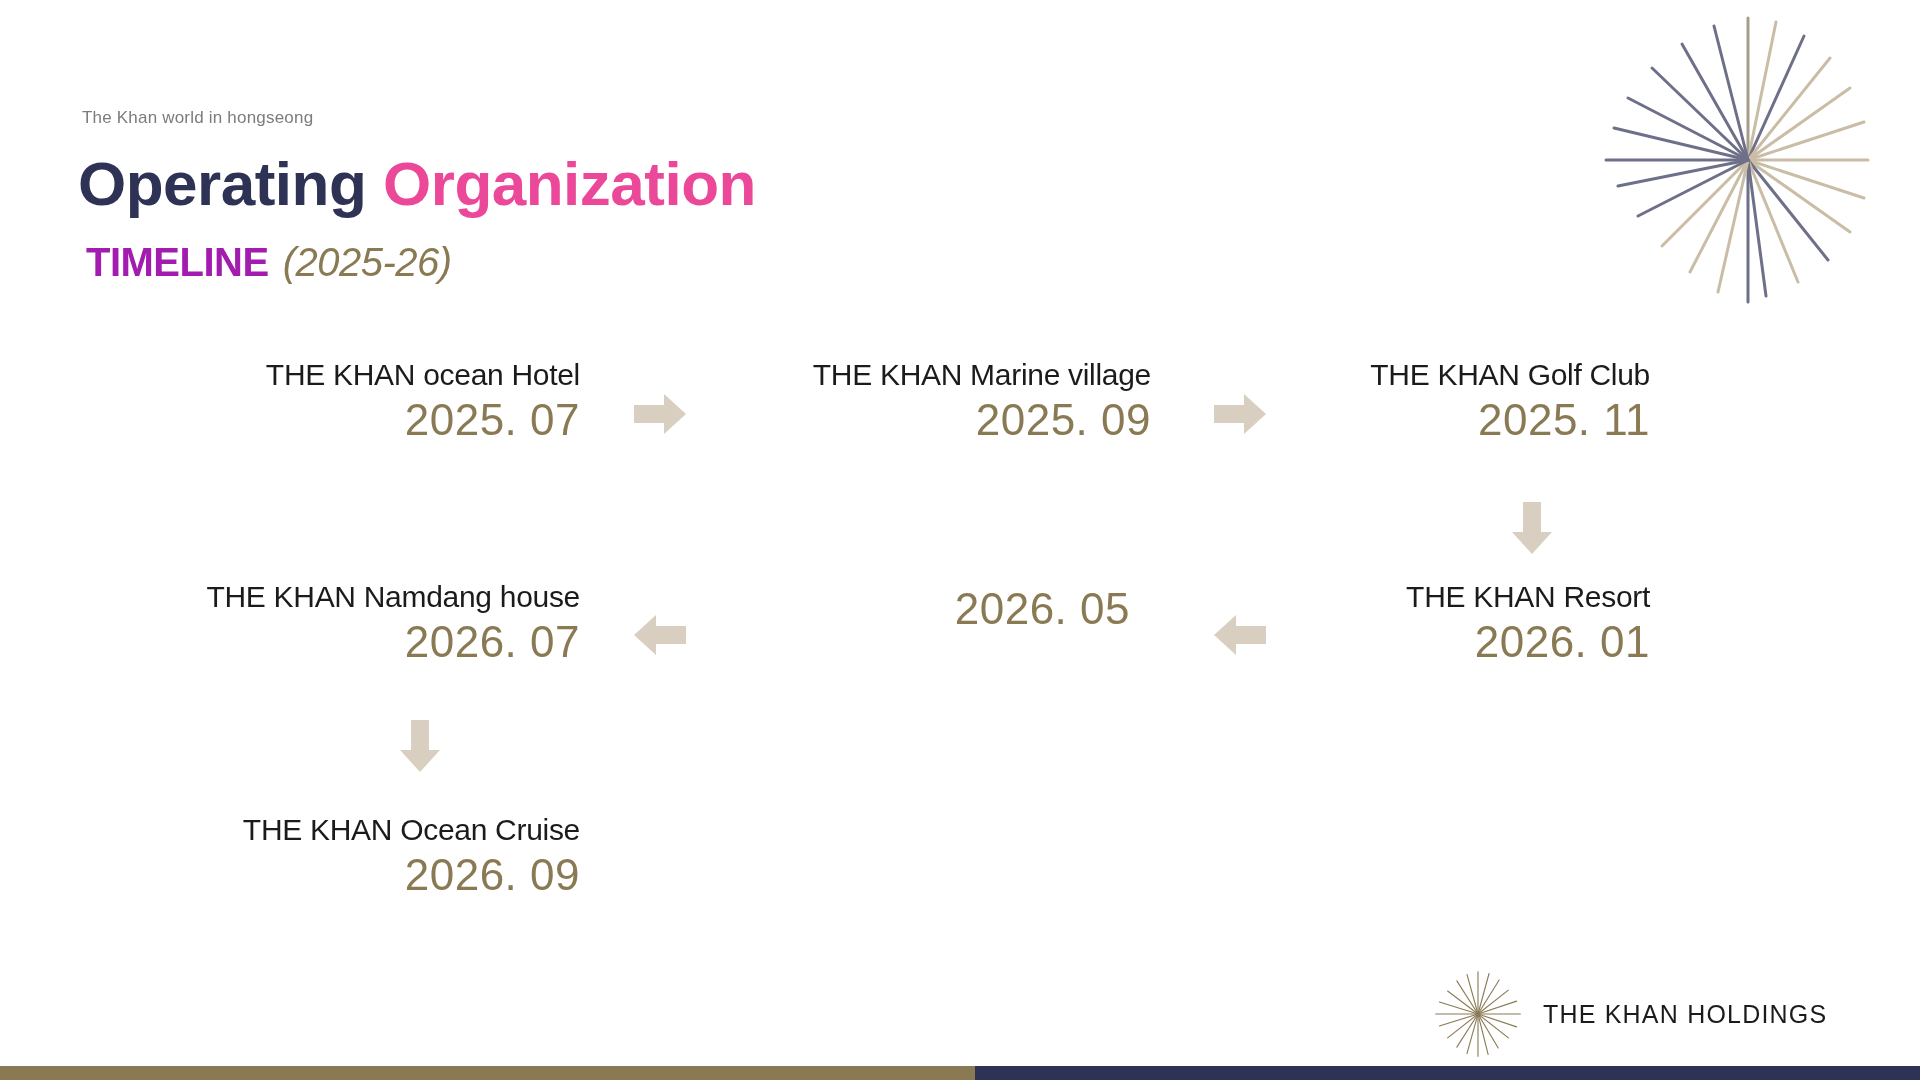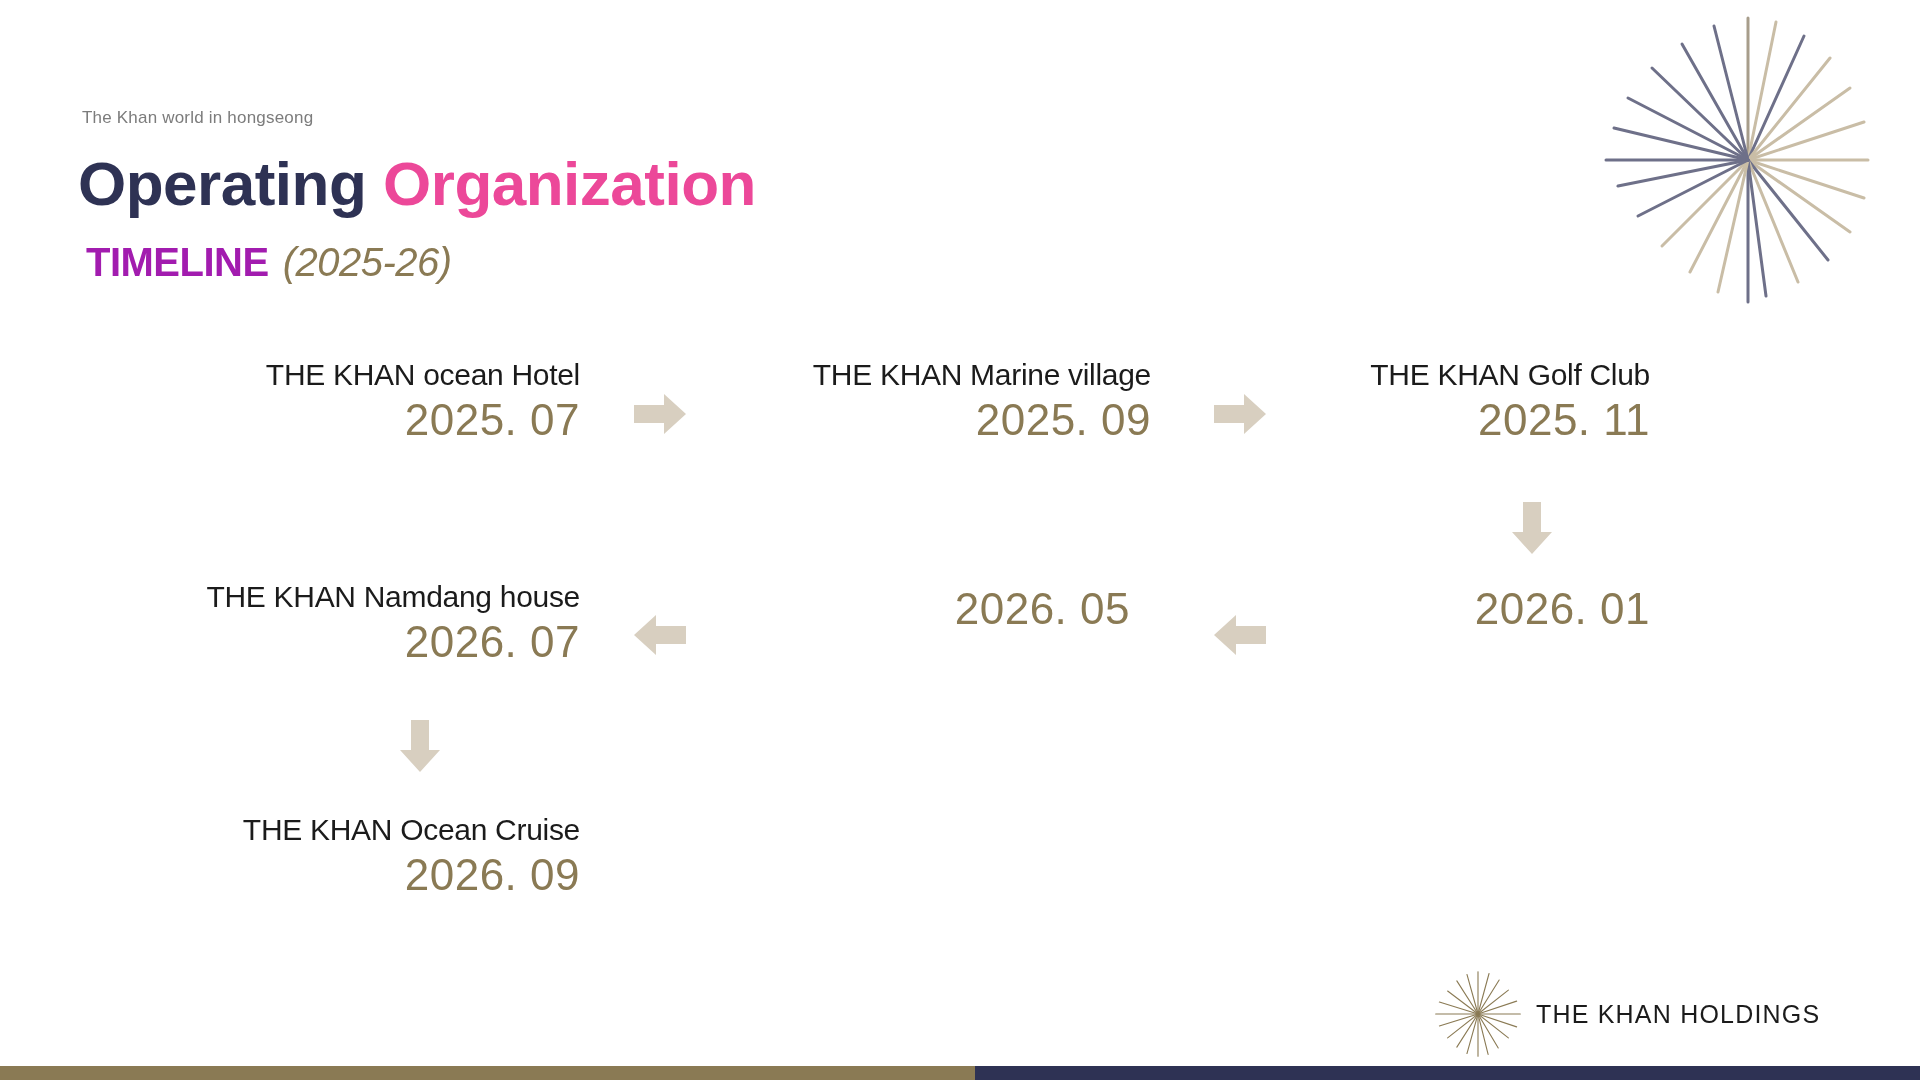--- a/index.html
+++ b/index.html
@@ -95,21 +95,21 @@
   }
   .arrow svg { display: block; }
 
   
   .footer-logo {
     position: absolute;
     left: 1432px;
     top: 968px;
     display: flex;
     align-items: center;
-    gap: 12px;
+    gap: 19px;
   }
   .footer-logo .mark { width: 92px; height: 92px; }
   .footer-logo .brand {
     font-size: 25px;
     letter-spacing: 1.2px;
     color: #1b1b1b;
   }
 
   
   .bar {
@@ -193,20 +193,21 @@
     <div class="date">2025. 11</div>
   </div>
 
   <div class="arrow" style="left:1510px; top:500px;">
     <svg width="44" height="56" viewBox="0 0 44 56" aria-hidden="true">
       <path d="M13 2 H31 V32 H42 L22 54 L2 32 H13 Z" fill="#d8cfc0"></path>
     </svg>
   </div>
 
   <div class="node" style="left:1050px; top:580px; width:600px;">
+    <div class="name">THE KHAN Resort</div>
     <div class="date">2026. 01</div>
   </div>
 
   <div class="arrow" style="left:1212px; top:613px;">
     <svg width="56" height="44" viewBox="0 0 56 44" aria-hidden="true">
       <path d="M54 13 H24 V2 L2 22 L24 42 V31 H54 Z" fill="#d8cfc0"></path>
     </svg>
   </div>
 
   <div class="node" style="left:560px; top:580px; width:570px;">

